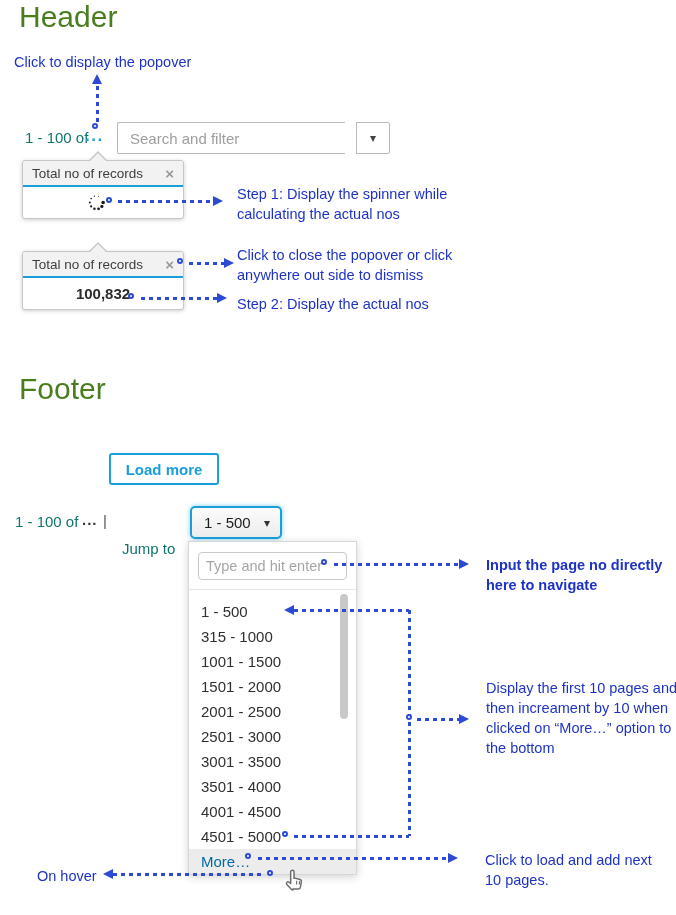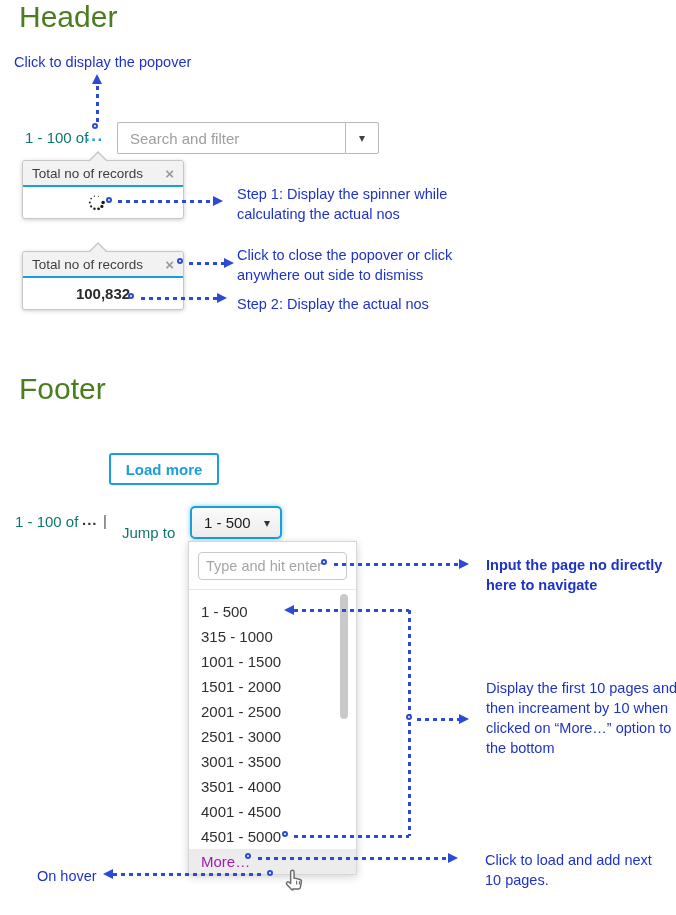--- a/index.html
+++ b/index.html
@@ -60,41 +60,41 @@
     padding:0 10px 0 12px; font-size:15px; color:#1c1c1c; cursor:pointer; }
   .jump-select .sel-caret { margin-left:auto; font-size:12px; color:#333; }
   .dd-panel { position:absolute; width:169px; background:#fff; border:1px solid #d6d6d6;
     box-shadow:0 2px 8px rgba(0,0,0,.18); }
   .dd-search-wrap { padding:10px 9px 9px 9px; border-bottom:1px solid #e6e6e6; }
   .dd-search-wrap input { width:100%; height:28px; border:1px solid #c9c9c9; border-radius:4px;
     padding:0 7px; font-size:14.5px; color:#333; outline:none; font-family:"Liberation Sans", sans-serif; }
   .dd-search-wrap input::placeholder { color:#a5a5a5; }
   .dd-list { padding-top:9px; }
   .dd-opt { height:25px; line-height:25px; padding-left:12px; font-size:15px; color:#2f2f2f; cursor:pointer; }
-  .dd-more { height:25px; line-height:25px; padding-left:12px; font-size:15px; color:#a21caf;
+  .dd-more { height:25px; line-height:25px; padding-left:12px; font-size:15px; color:#0369a1;
     background:#ececec; cursor:pointer; }
   .scroll-thumb { position:absolute; width:8px; border-radius:4px; background:#c9c9c9; cursor:pointer; }
 </style>
 </head>
 <body>
 
 <div id="canvas">
 
   <div class="abs sec-title" style="left:19px; top:0;">Header</div>
 
   <div class="abs ann" style="left:14px; top:52px;">Click to display the popover</div>
 
   <span class="arr-u" style="left:92px; top:74px;"></span>
   <span class="dot-v" style="left:96px; top:86px; height:36px;"></span>
   <span class="node" style="left:91.5px; top:122.5px;"></span>
 
   <span class="abs range-text" style="left:25px; top:129px;">1 - 100 of</span>
   <span class="abs range-ellipsis-cyan" style="left:85px; top:126px;">...</span>
 
-  <div class="search-combo" style="left:117px; top:122px;">
+  <div class="search-combo" style="left:117px; top:122px;gap:11px;">
     <input type="text" placeholder="Search and filter" style="">
     <div class="dd-btn">
       <span>▾</span>
     </div>
   </div>
 
   <div class="popover" style="left:22px; top:160px;">
     <span class="caret-b"></span>
     <span class="caret-f"></span>
     <div class="hd">
@@ -143,21 +143,21 @@
   <span class="arr-r" style="left:217px; top:293px;"></span>
   <div class="abs ann" style="left:237px; top:294px; width:260px;">Step 2: Display the actual nos</div>
 
   <div class="abs sec-title" style="left:19px; top:372px;">Footer</div>
 
   <button class="load-more" style="left:109px; top:453px;">Load more</button>
 
   <span class="abs range-text" style="left:15px; top:513px;">1 - 100 of</span>
   <span class="abs range-ellipsis-dark" style="left:82px; top:511px;">...</span>
   <span class="abs range-text" style="left:103px; top:512px; color:#555;">|</span>
-  <span class="abs range-text" style="left:122px; top:524px;">Jump to</span>
+  <span class="abs range-text" style="left:122px; top:540px;">Jump to</span>
 
   <div class="jump-select" style="left:190px; top:506px;">
     <span>1 - 500</span>
     <span class="sel-caret">▾</span>
   </div>
 
   <div class="dd-panel" style="left:188px; top:541px;">
     <div class="dd-search-wrap">
       <input type="text" placeholder="Type and hit enter" style="">
     </div>

